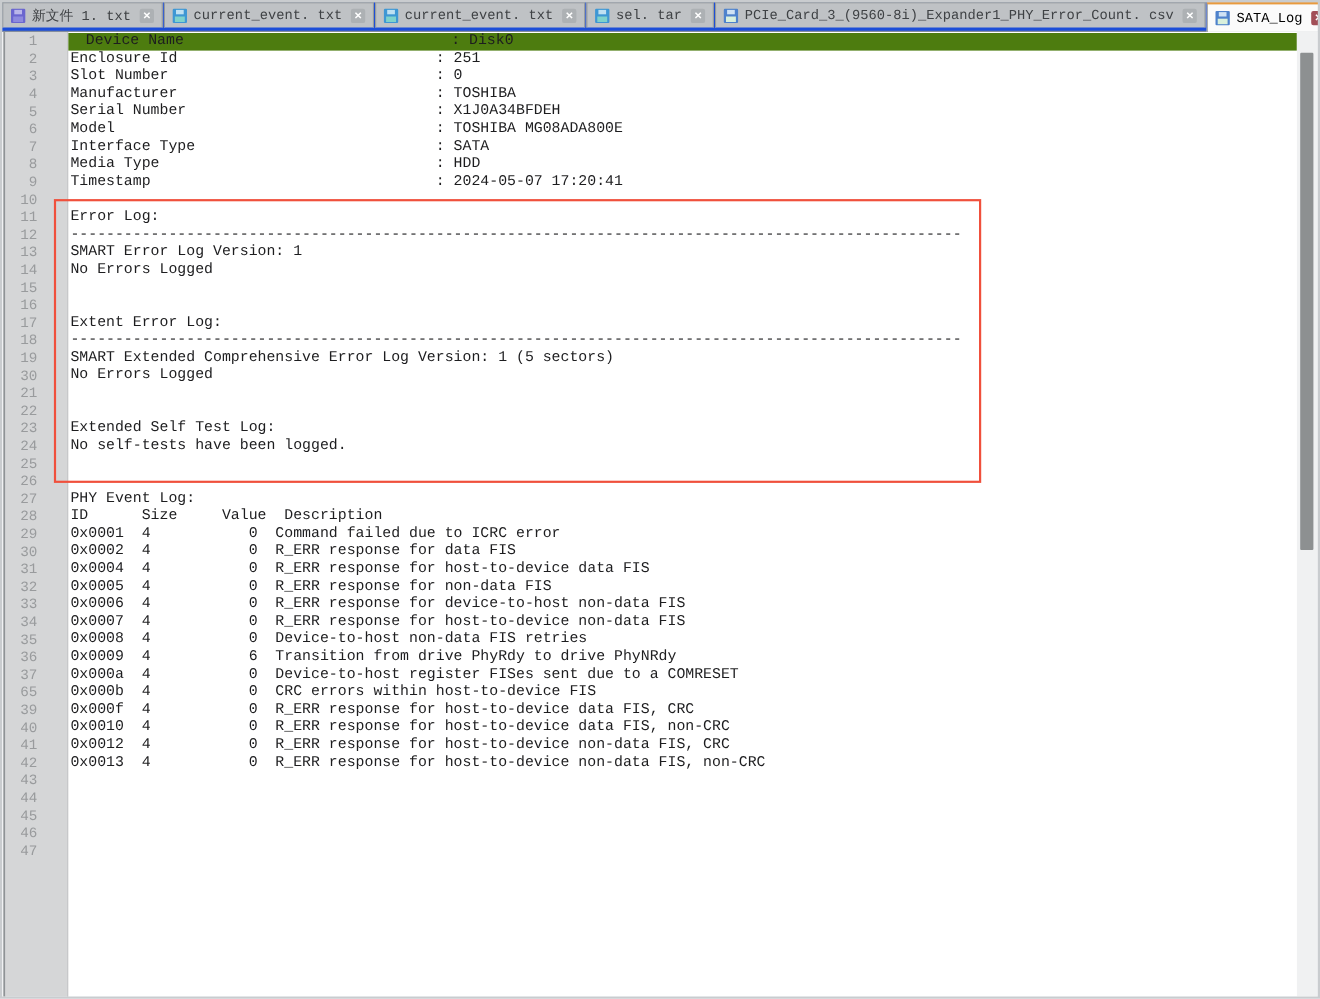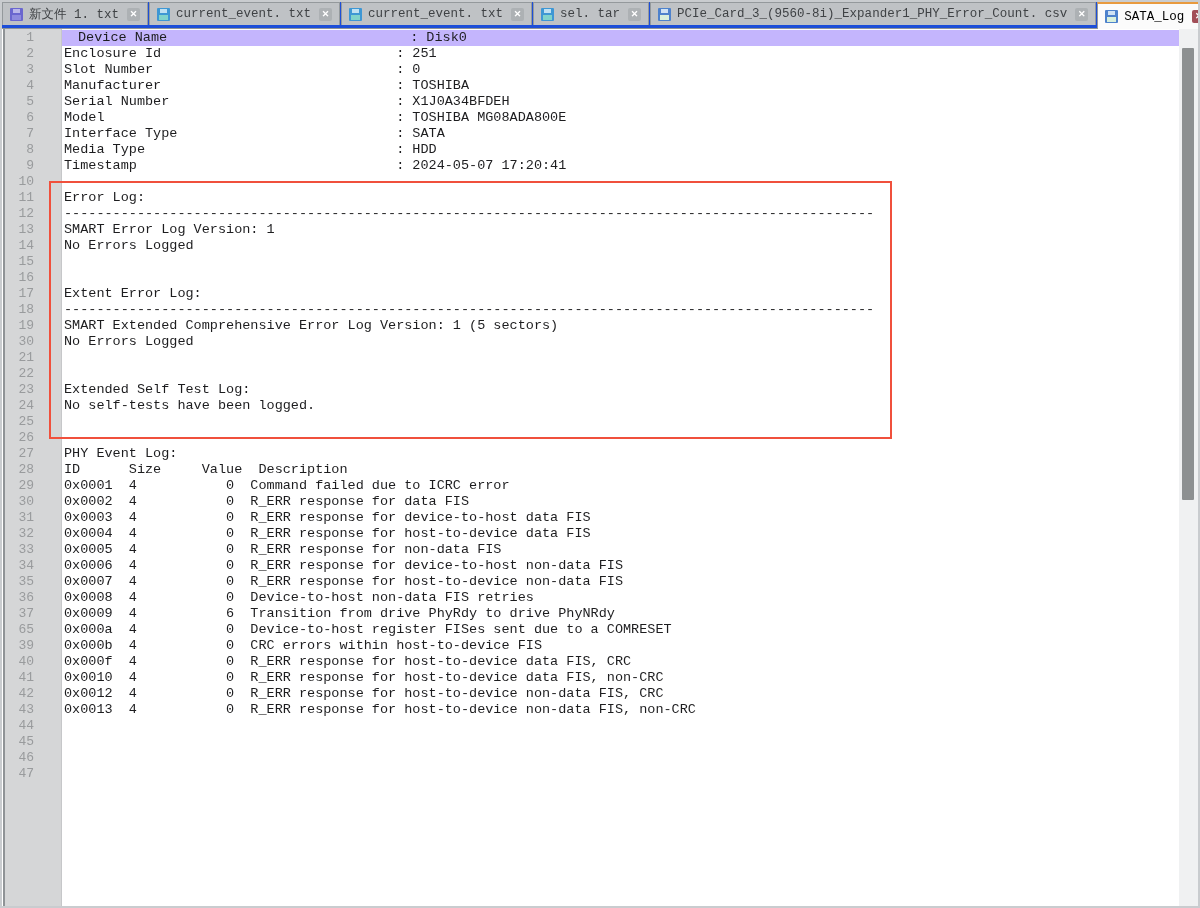--- a/index.html
+++ b/index.html
@@ -47,21 +47,21 @@
   
   .editor{position:absolute;left:2px;top:29px;right:2px;bottom:2px;background:#ffffff;}
   .leftline{position:absolute;left:1px;top:0;bottom:0;width:2px;background:#8f9396;}
   .gutter{
     position:absolute;left:3px;top:0;bottom:0;width:57px;
     background:#d5d6d7;border-right:1px solid #c6c7c9;padding-top:1px;box-sizing:border-box;
   }
   .ln{height:16px;text-align:right;padding-right:27px;color:#999b9d;font:13px/16px "Liberation Mono","DejaVu Sans Mono",monospace;}
   .text{position:absolute;left:60px;top:0;right:19px;bottom:0;padding-top:1px;overflow:hidden;}
   .line{height:16px;white-space:pre;font:13.5px/16px "Liberation Mono","DejaVu Sans Mono",monospace;color:#1d1d1f;padding-left:2px;}
-  .line.current{background:#c4b5fd;padding-left:16px;}
+  .line.current{background:#4d7c0f;padding-left:16px;}
 
   .annotation{position:absolute;left:47px;top:152px;width:839px;height:254px;border:2px solid #f0503c;z-index:10;pointer-events:none;}
 
   .scroll{position:absolute;right:0;top:0;bottom:0;width:19px;background:#f0f1f2;}
   .thumb{position:absolute;left:3px;width:12px;top:19px;height:452px;background:#8d9091;border-radius:1px;}
 </style>
 </head>
 <body>
 
 <div class="tabbar" id="tabbar">
@@ -172,21 +172,20 @@
       <div class="line"></div>
       <div class="line"></div>
       <div class="line">Extended Self Test Log:</div>
       <div class="line">No self-tests have been logged.</div>
       <div class="line"></div>
       <div class="line"></div>
       <div class="line">PHY Event Log:</div>
       <div class="line">ID      Size     Value  Description</div>
       <div class="line">0x0001  4           0  Command failed due to ICRC error</div>
       <div class="line">0x0002  4           0  R_ERR response for data FIS</div>
-      <div class="line">0x0003  4           0  R_ERR response for device-to-host data FIS</div>
       <div class="line">0x0004  4           0  R_ERR response for host-to-device data FIS</div>
       <div class="line">0x0005  4           0  R_ERR response for non-data FIS</div>
       <div class="line">0x0006  4           0  R_ERR response for device-to-host non-data FIS</div>
       <div class="line">0x0007  4           0  R_ERR response for host-to-device non-data FIS</div>
       <div class="line">0x0008  4           0  Device-to-host non-data FIS retries</div>
       <div class="line">0x0009  4           6  Transition from drive PhyRdy to drive PhyNRdy</div>
       <div class="line">0x000a  4           0  Device-to-host register FISes sent due to a COMRESET</div>
       <div class="line">0x000b  4           0  CRC errors within host-to-device FIS</div>
       <div class="line">0x000f  4           0  R_ERR response for host-to-device data FIS, CRC</div>
       <div class="line">0x0010  4           0  R_ERR response for host-to-device data FIS, non-CRC</div>

